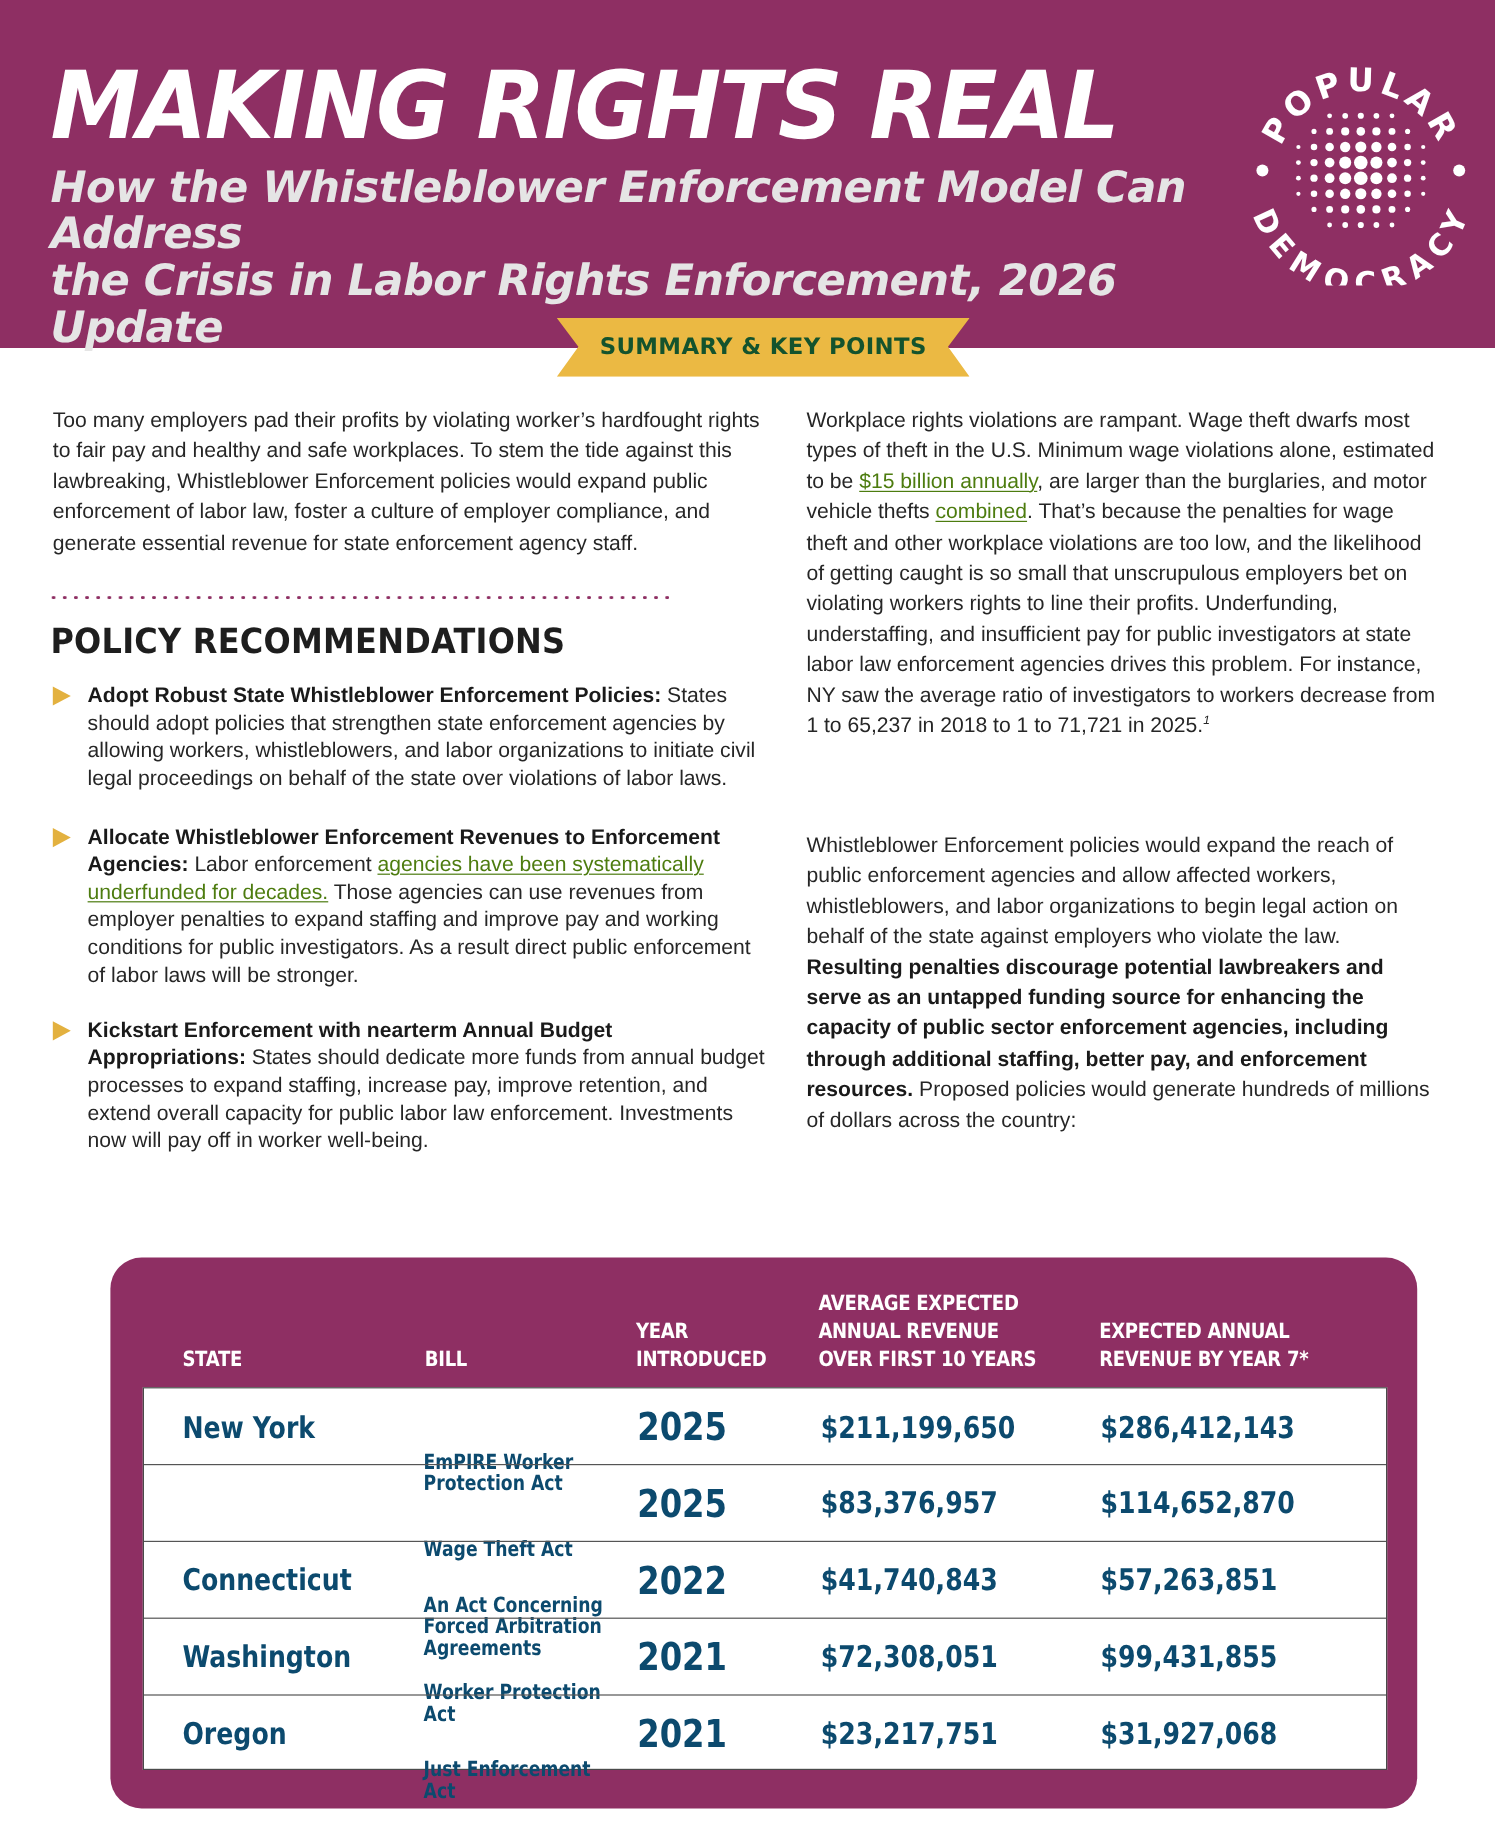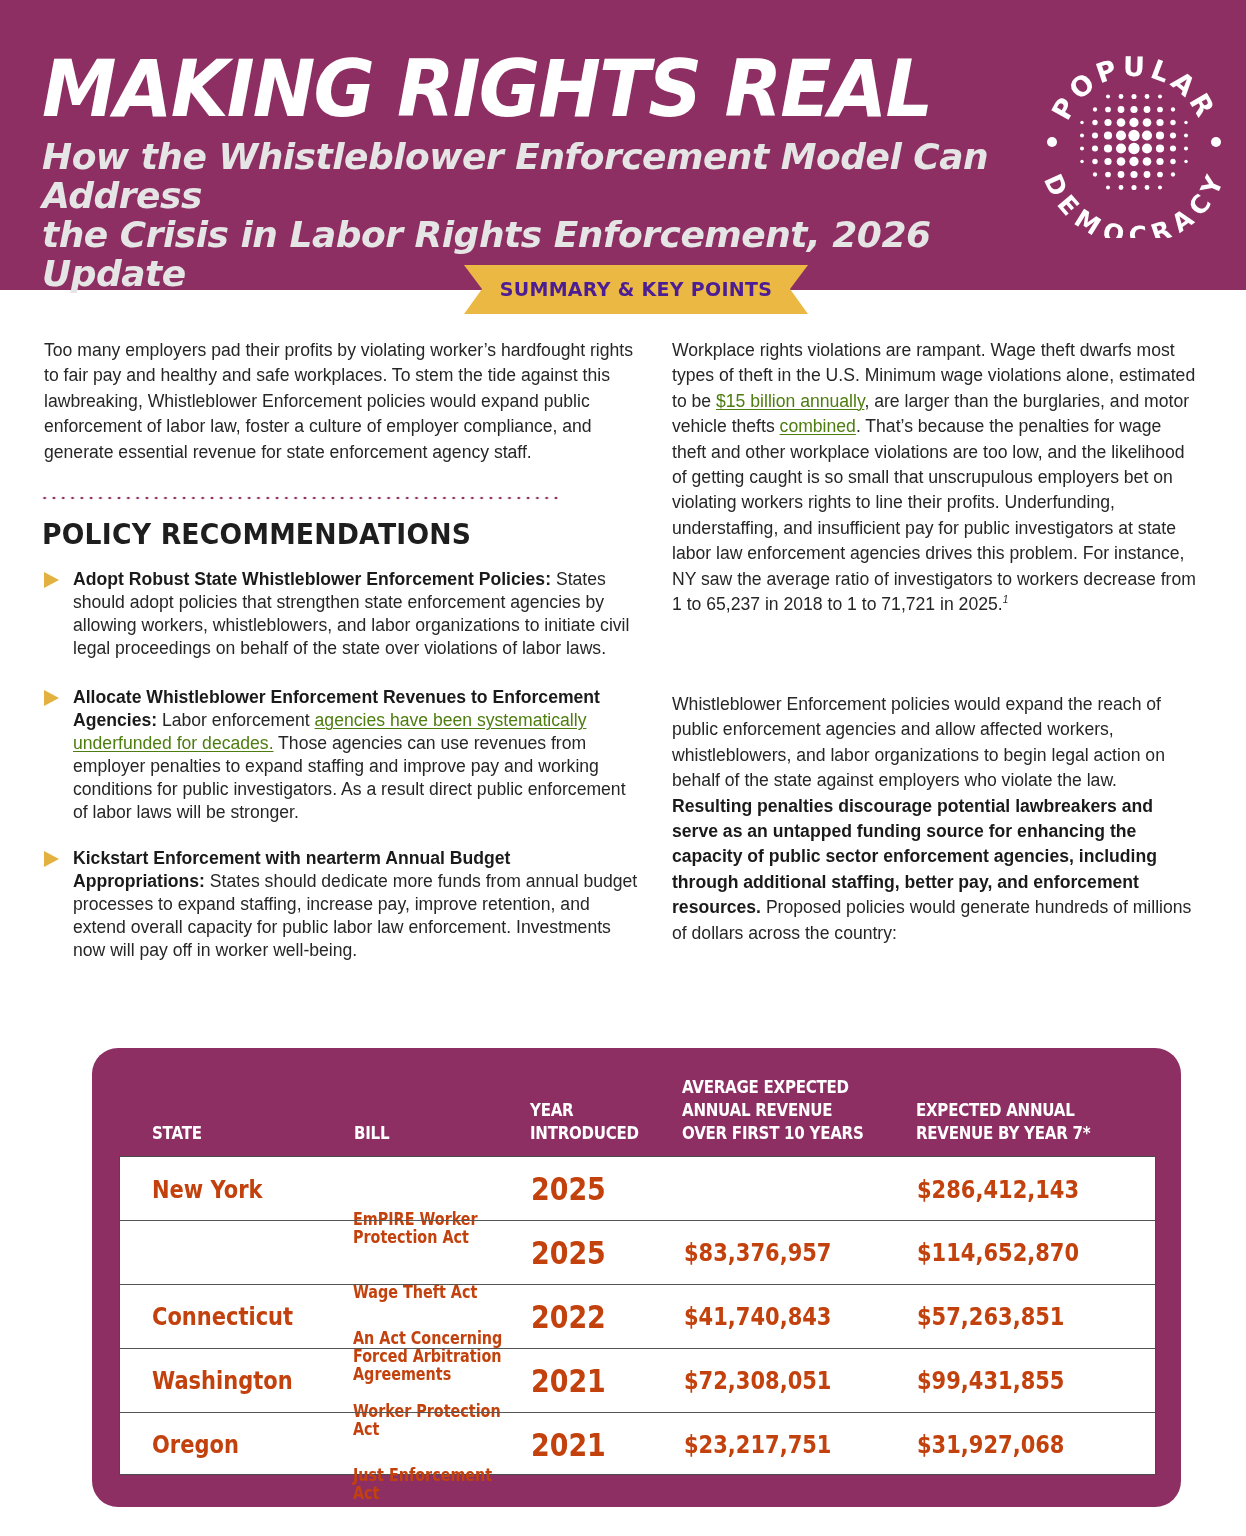--- a/index.html
+++ b/index.html
@@ -24,21 +24,21 @@
   .logo { position: absolute; left: 1036px; top: 42px; width: 196px; height: 196px; }
 
   .ribbon {
     position: absolute; left: 464px; top: 264px; width: 344px; height: 50px;
   }
   .ribbon svg { position: absolute; left: 0; top: 0; }
   .ribbon-label {
     position: absolute; left: 0; top: 0; width: 344px; height: 50px;
     display: flex; align-items: center; justify-content: center;
     font-family: "DejaVu Sans", sans-serif; font-weight: bold; font-size: 19px;
-    color: #4c1d95; letter-spacing: 0.3px;
+    color: #14532d; letter-spacing: 0.3px;
   }
 
   .col-left { position: absolute; left: 44px; top: 338px; width: 600px; }
 
   .para { font-size: 17.6px; line-height: 25.4px; color: #262626; }
   .link { color: #4d7c0f; text-decoration: underline; text-decoration-thickness: 1px; text-underline-offset: 2px; }
   .bold { font-weight: bold; color: #1a1a1a; }
   sup { font-size: 10px; font-style: italic; vertical-align: super; line-height: 0; }
 
   .dotted {
@@ -79,21 +79,21 @@
     position: absolute; left: 119px; top: 1156px; width: 1037px; height: 319px;
     background: #ffffff; border: 1.5px solid #4a4a4a;
   }
   .row {
     position: absolute; left: 0; width: 100%; height: 64px;
     border-top: 1.5px solid #555;
   }
   .row.first { border-top: none; }
   .cell {
     position: absolute; top: 0; height: 100%; display: flex; align-items: center;
-    color: #c2410c; font-family: "DejaVu Sans", sans-serif; font-weight: bold; white-space: nowrap;
+    color: #0c4a6e; font-family: "DejaVu Sans", sans-serif; font-weight: bold; white-space: nowrap;
   }
   .cell span { display: inline-block; transform: scaleX(0.84); transform-origin: left center; }
   .c-state { left: 32px; font-size: 25px; }
   .c-bill { left: 233px; font-size: 17.5px; line-height: 18px; margin-top: 39px; }
   .c-bill span { white-space: pre-line; transform: scaleX(0.82); }
   .c-year { left: 411px; font-size: 32px; }
   .c-avg { left: 564px; font-size: 25px; }
   .c-y7 { left: 797px; font-size: 25px; text-align: center; }
 </style>
 </head>
@@ -249,20 +249,23 @@
     <div class="cell c-state">
         <span>New York</span>
       </div>
     <div class="cell c-bill">
         <span>EmPIRE Worker
 Protection Act</span>
       </div>
     <div class="cell c-year">
         <span>2025</span>
       </div>
+    <div class="cell c-avg">
+        <span>$211,199,650</span>
+      </div>
     <div class="cell c-y7">
         <span>$286,412,143</span>
       </div>
   </div>
   <div class="row" style="top:63px;">
     <div class="cell c-bill">
         <span>Wage Theft Act</span>
       </div>
     <div class="cell c-year">
         <span>2025</span>

